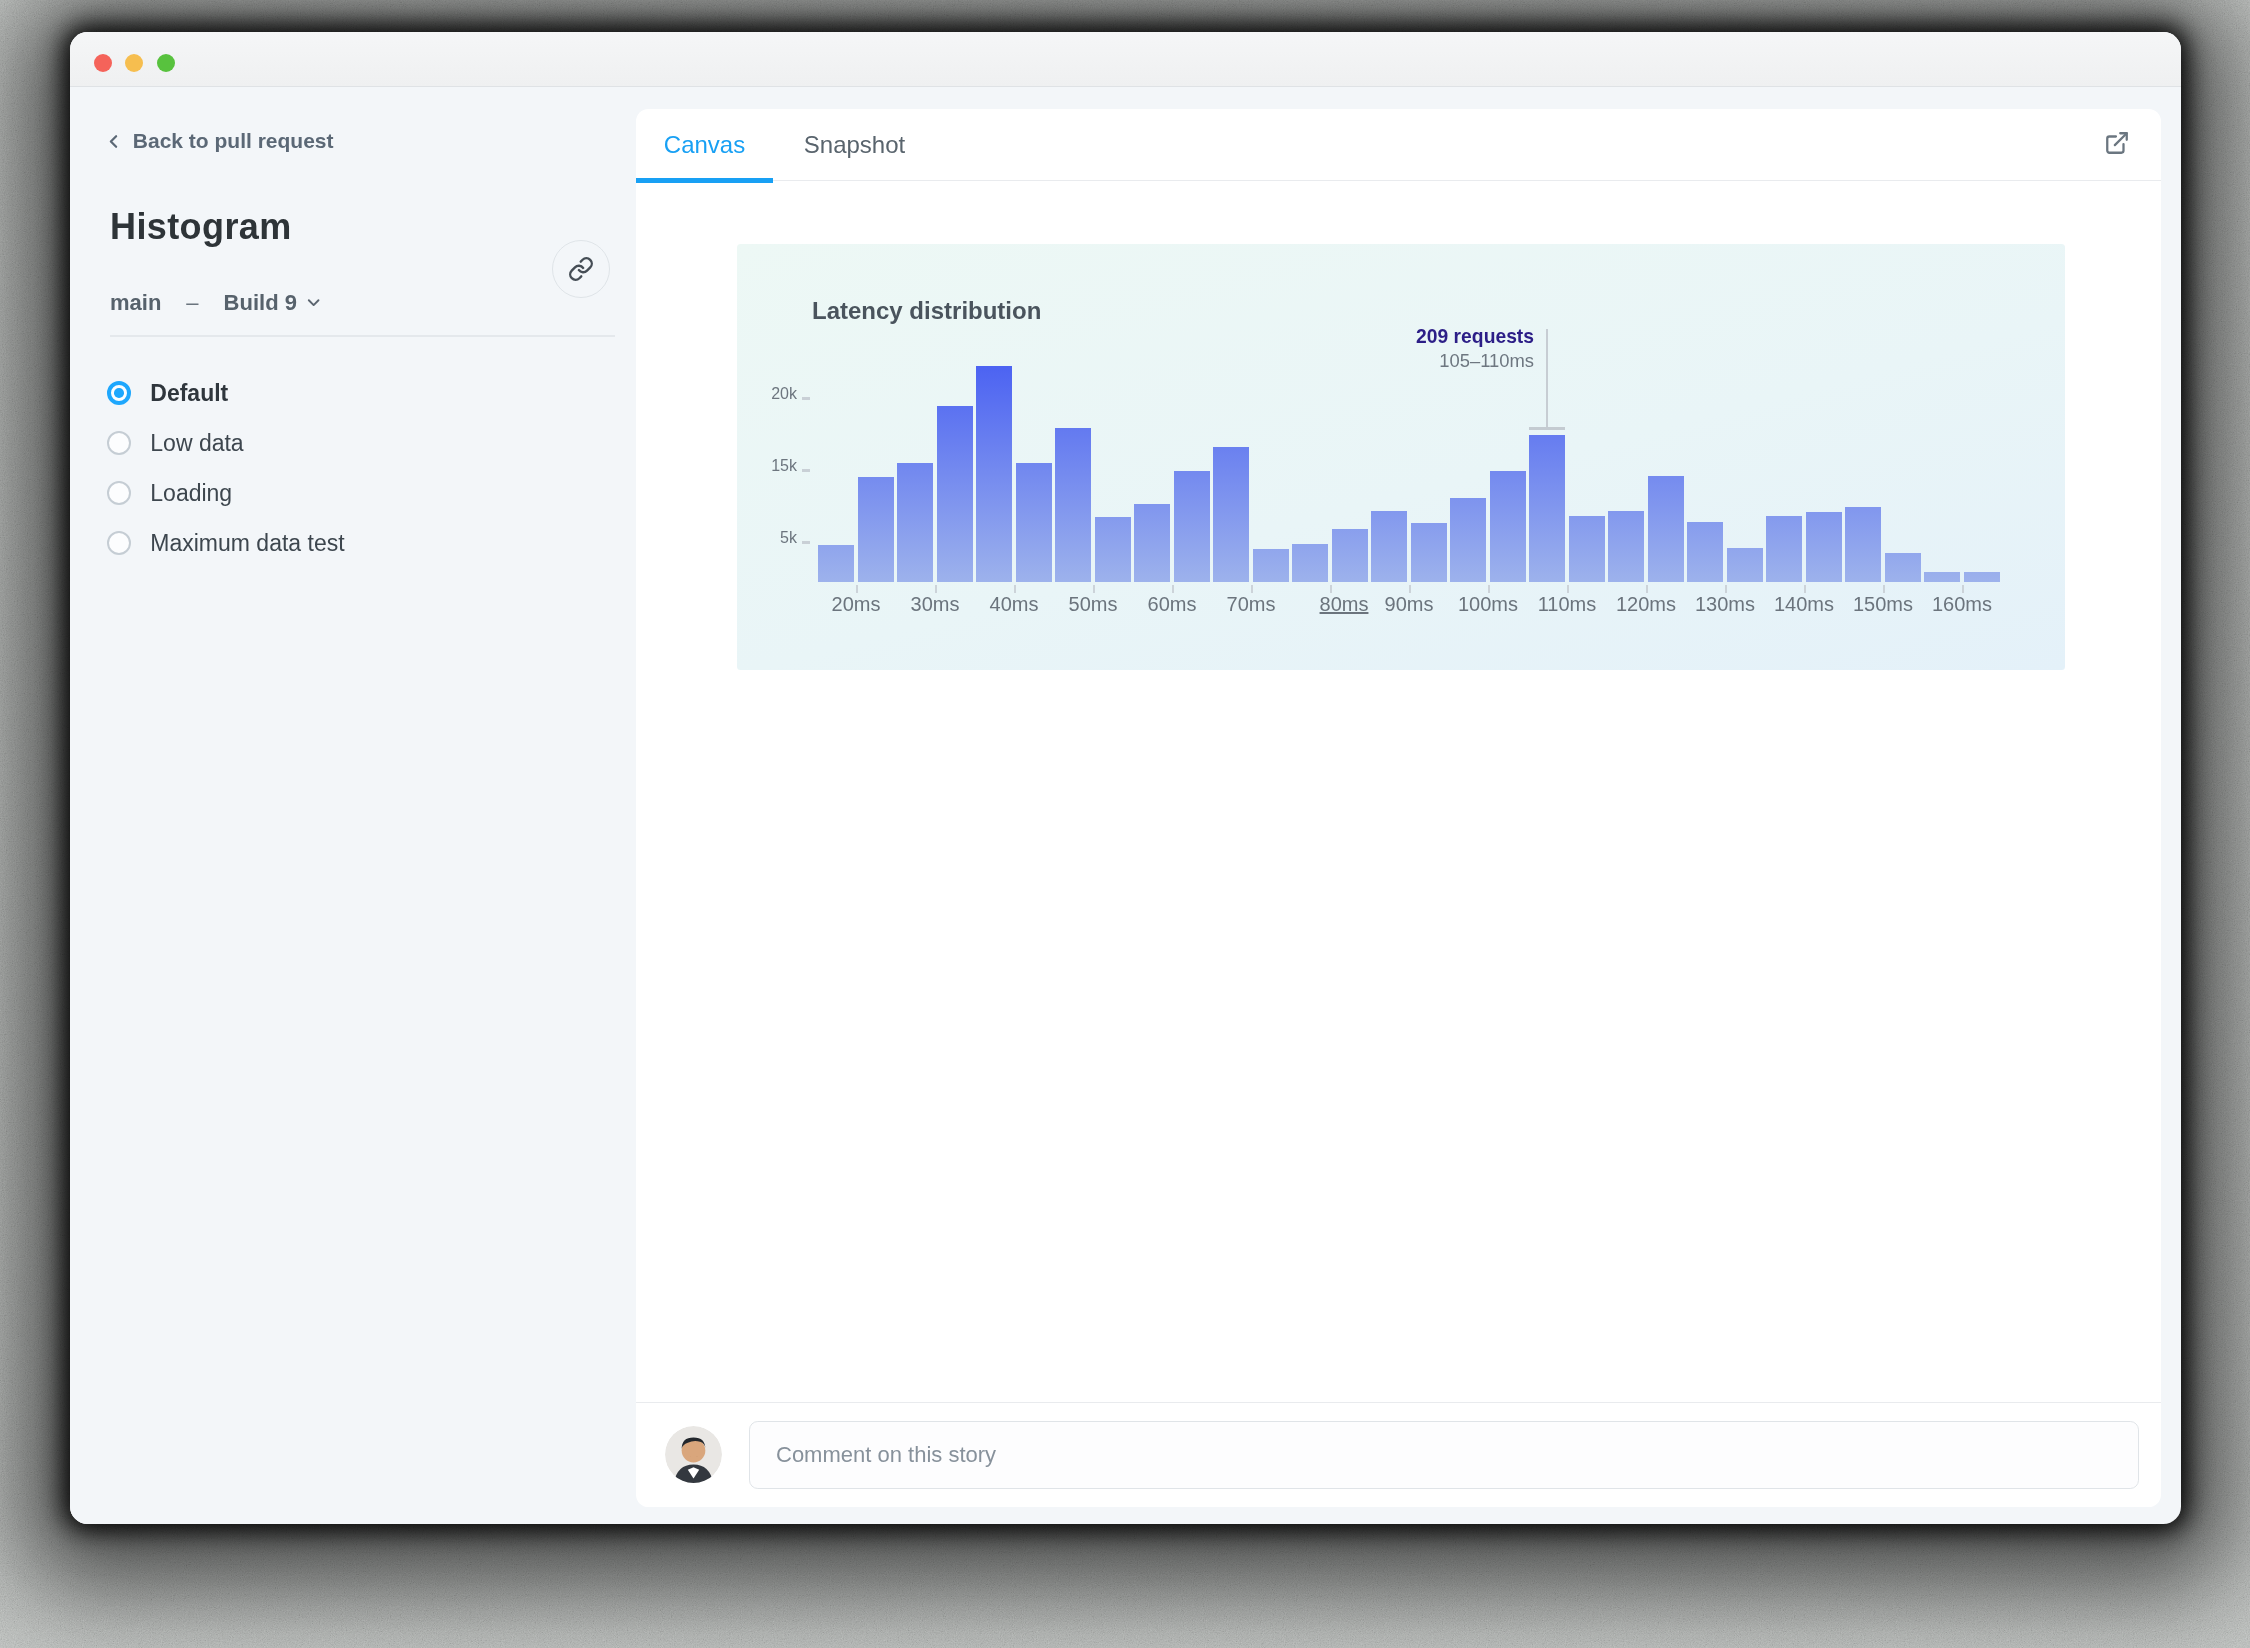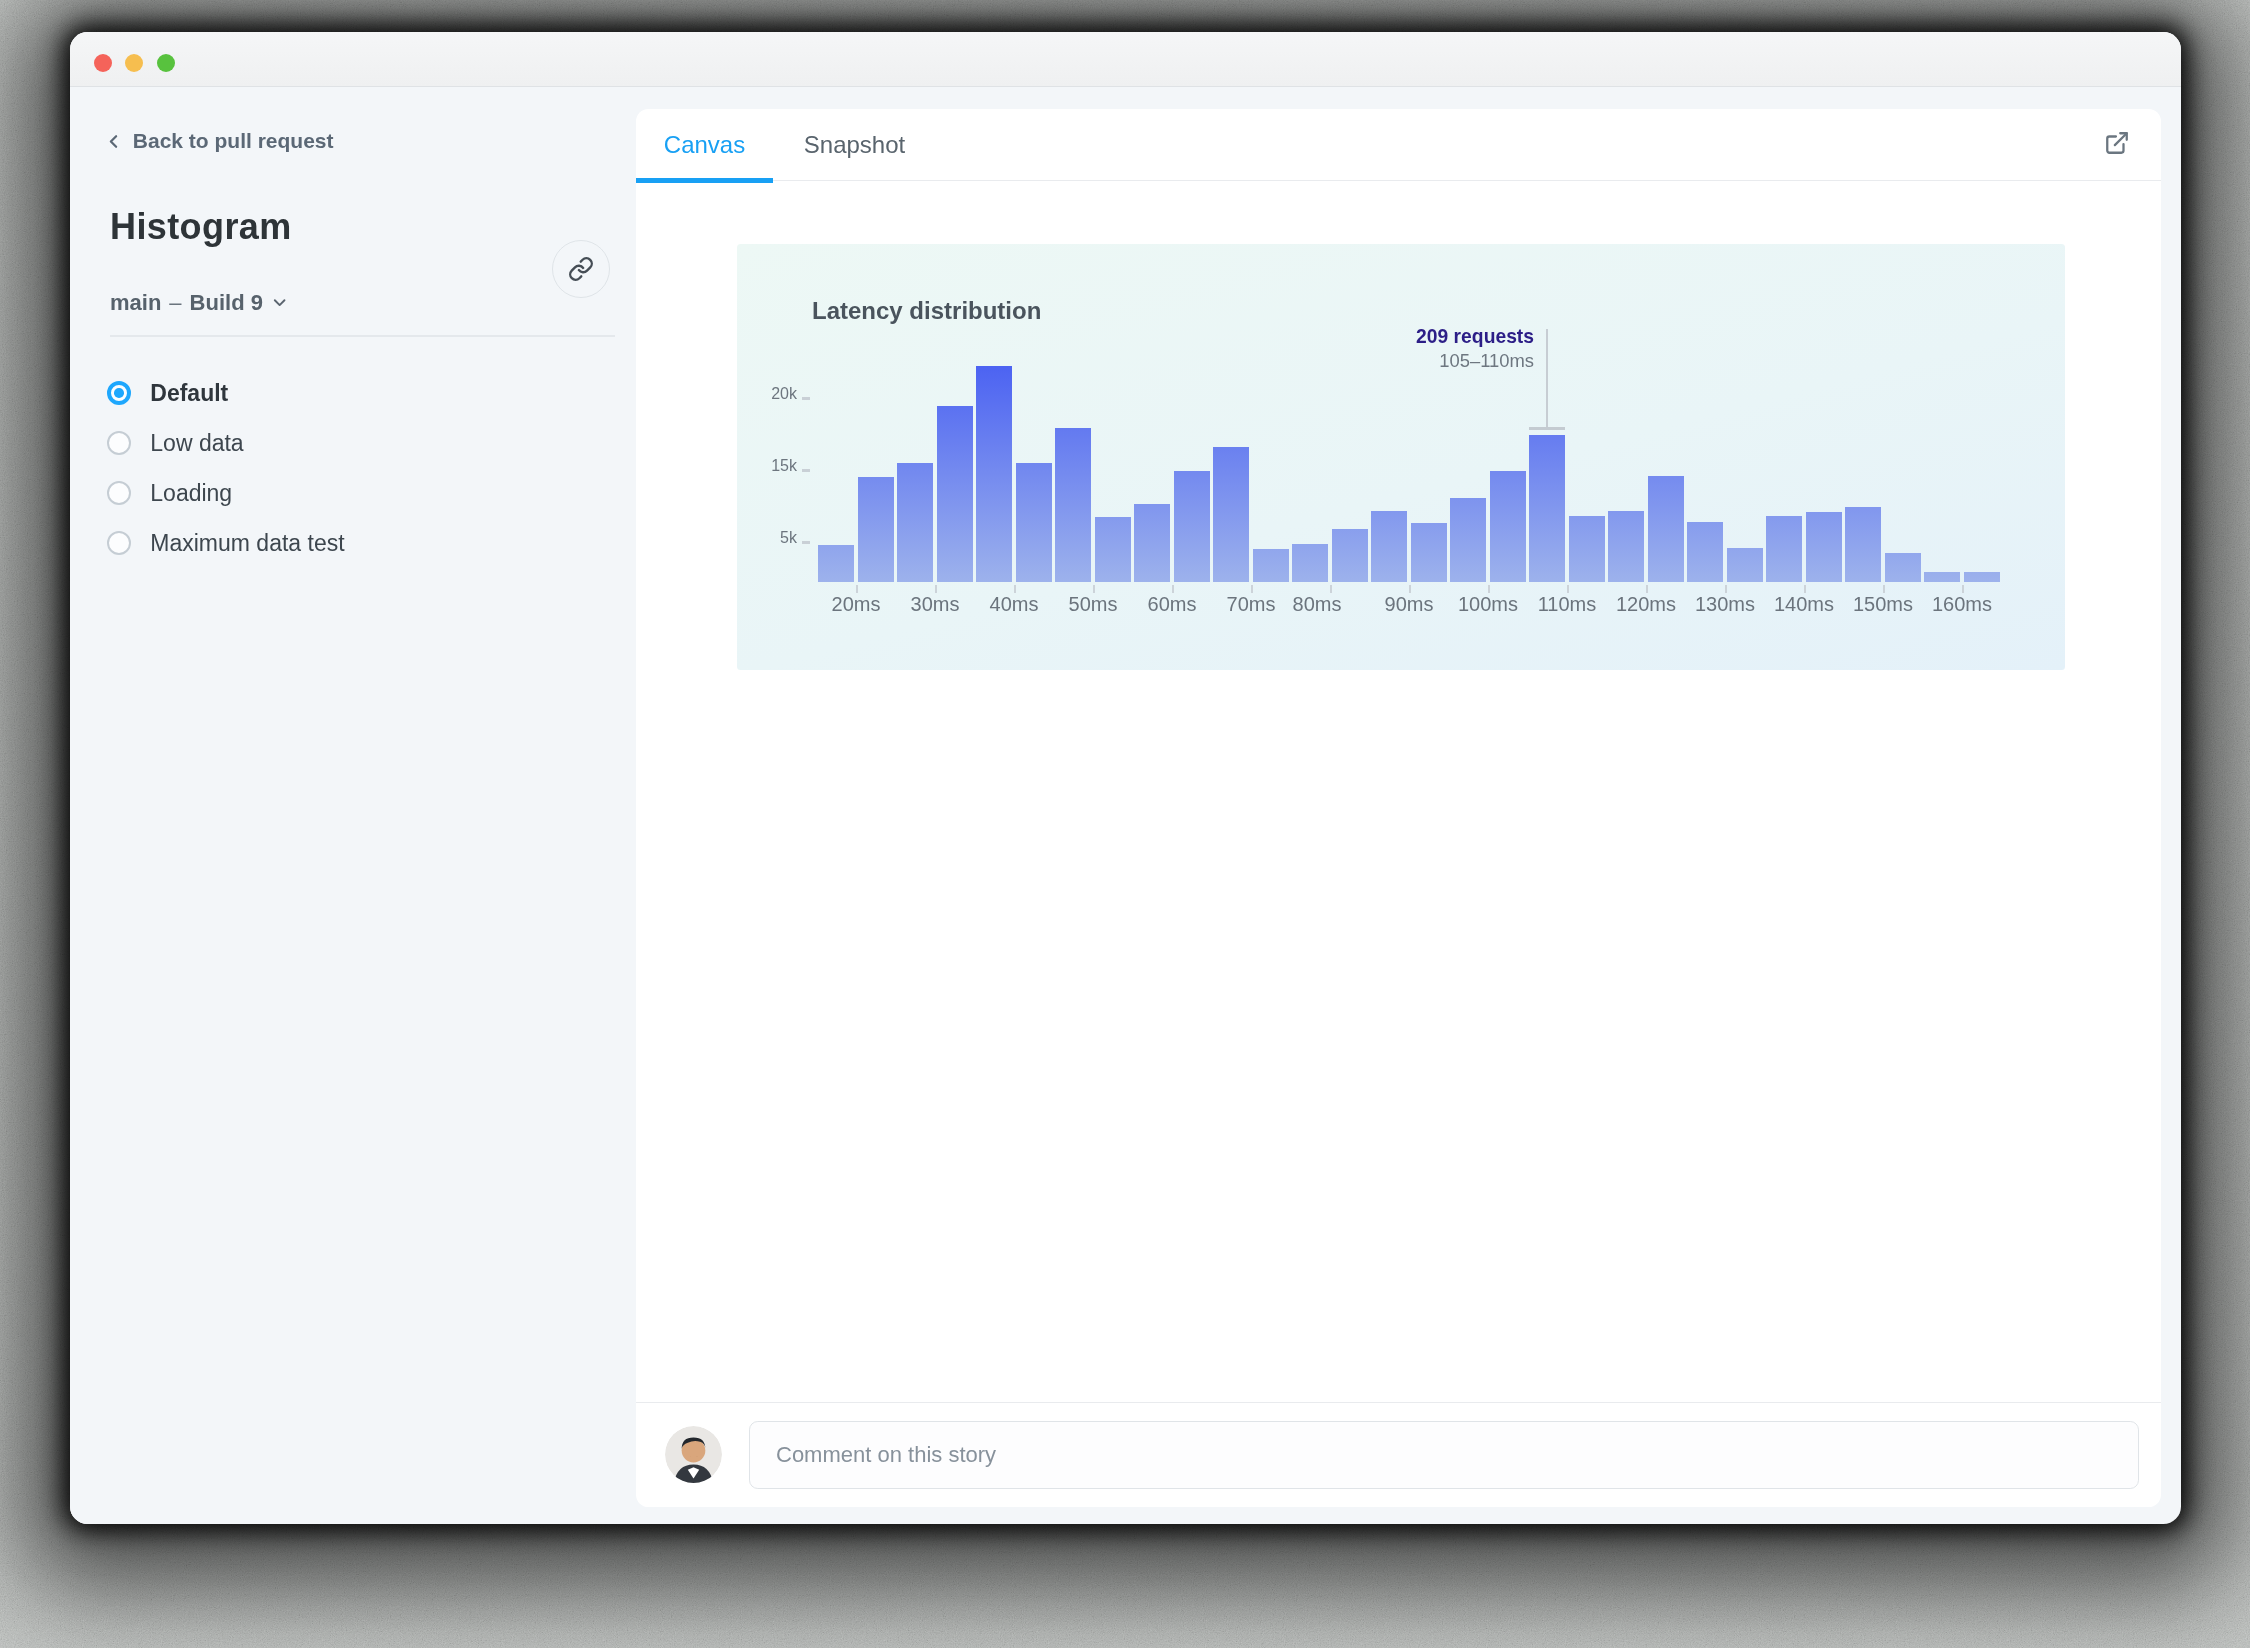--- a/index.html
+++ b/index.html
@@ -21,21 +21,21 @@
   .tl.green{ left:87px; background:#58c23e; }
 
   
   .sidebar { position:absolute; left:0; top:57px; width:566px; bottom:0; background:#f3f6f9; }
   .back-row { position:absolute; left:33px; top:40px; display:flex; align-items:center; gap:8.8px;
     color:#5b6876; font-size:21px; font-weight:700; cursor:pointer; }
   .back-row svg { stroke:#5b6876; }
   .story-title { position:absolute; left:40px; top:117px; font-size:36px; font-weight:800; color:#2e3438; letter-spacing:0.4px; }
   .link-btn { position:absolute; left:482px; top:151px; width:58px; height:58px; border-radius:50%;
     border:1.8px solid #dfe4e8; display:flex; align-items:center; justify-content:center; background:transparent; }
-  .build-row { position:absolute; left:40px; top:201px; display:flex; align-items:center; gap:8px;
+  .build-row { position:absolute; left:40px; top:201px; display:flex; align-items:center; gap:25px;
     font-size:22px; color:#57626c; font-weight:700; }
   .build-row .dash { font-weight:400; color:#6a747e; }
   .build-select { display:flex; align-items:center; gap:7px; cursor:pointer; }
   .side-divider { position:absolute; left:40px; top:246px; width:505px; height:1.8px; background:#e4e8ec; }
   .story-list { position:absolute; left:37px; top:279px; width:492px; }
   .story-row { height:50px; display:flex; align-items:center; gap:19.3px; cursor:pointer; }
   .radio { width:24px; height:24px; border-radius:50%; border:2.6px solid #c5cdd4; background:#fcfdfe; flex:0 0 auto;
     display:flex; align-items:center; justify-content:center; }
   .story-row.selected .radio { border:4.4px solid #1ea7fd; }
   .story-row.selected .radio i { display:block; width:9.7px; height:9.7px; border-radius:50%; background:#1ea7fd; }
@@ -209,21 +209,21 @@
           <div class="x-label" style="left: 154px;">30ms</div>
           <div class="x-tick" style="left: 277px;"></div>
           <div class="x-label" style="left: 233px;">40ms</div>
           <div class="x-tick" style="left: 356px;"></div>
           <div class="x-label" style="left: 312px;">50ms</div>
           <div class="x-tick" style="left: 435px;"></div>
           <div class="x-label" style="left: 391px;">60ms</div>
           <div class="x-tick" style="left: 514px;"></div>
           <div class="x-label" style="left: 470px;">70ms</div>
           <div class="x-tick" style="left: 593px;"></div>
-          <div class="x-label" style="left: 536px;">80ms</div>
+          <div class="x-label" style="left: 563px; text-decoration: underline;">80ms</div>
           <div class="x-tick" style="left: 672px;"></div>
           <div class="x-label" style="left: 628px;">90ms</div>
           <div class="x-tick" style="left: 751px;"></div>
           <div class="x-label" style="left: 707px;">100ms</div>
           <div class="x-tick" style="left: 830px;"></div>
           <div class="x-label" style="left: 786px;">110ms</div>
           <div class="x-tick" style="left: 909px;"></div>
           <div class="x-label" style="left: 865px;">120ms</div>
           <div class="x-tick" style="left: 988px;"></div>
           <div class="x-label" style="left: 944px;">130ms</div>

